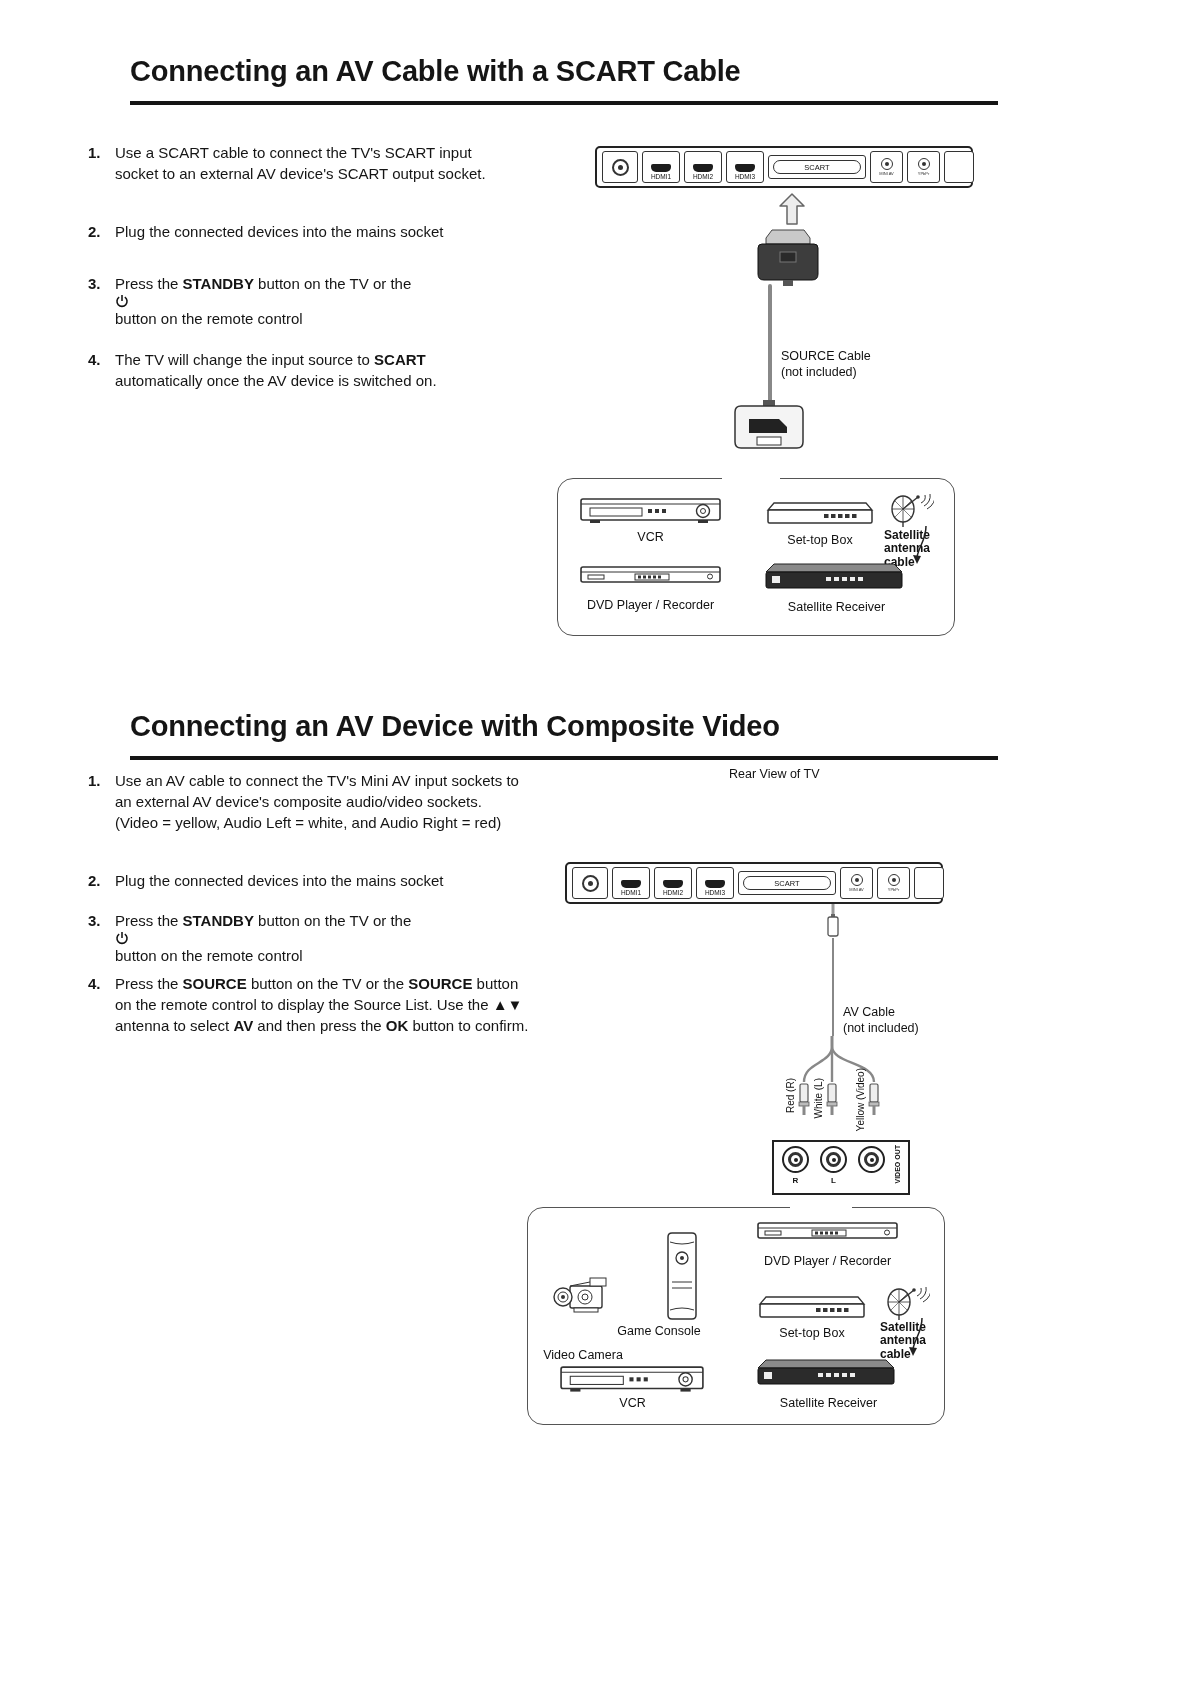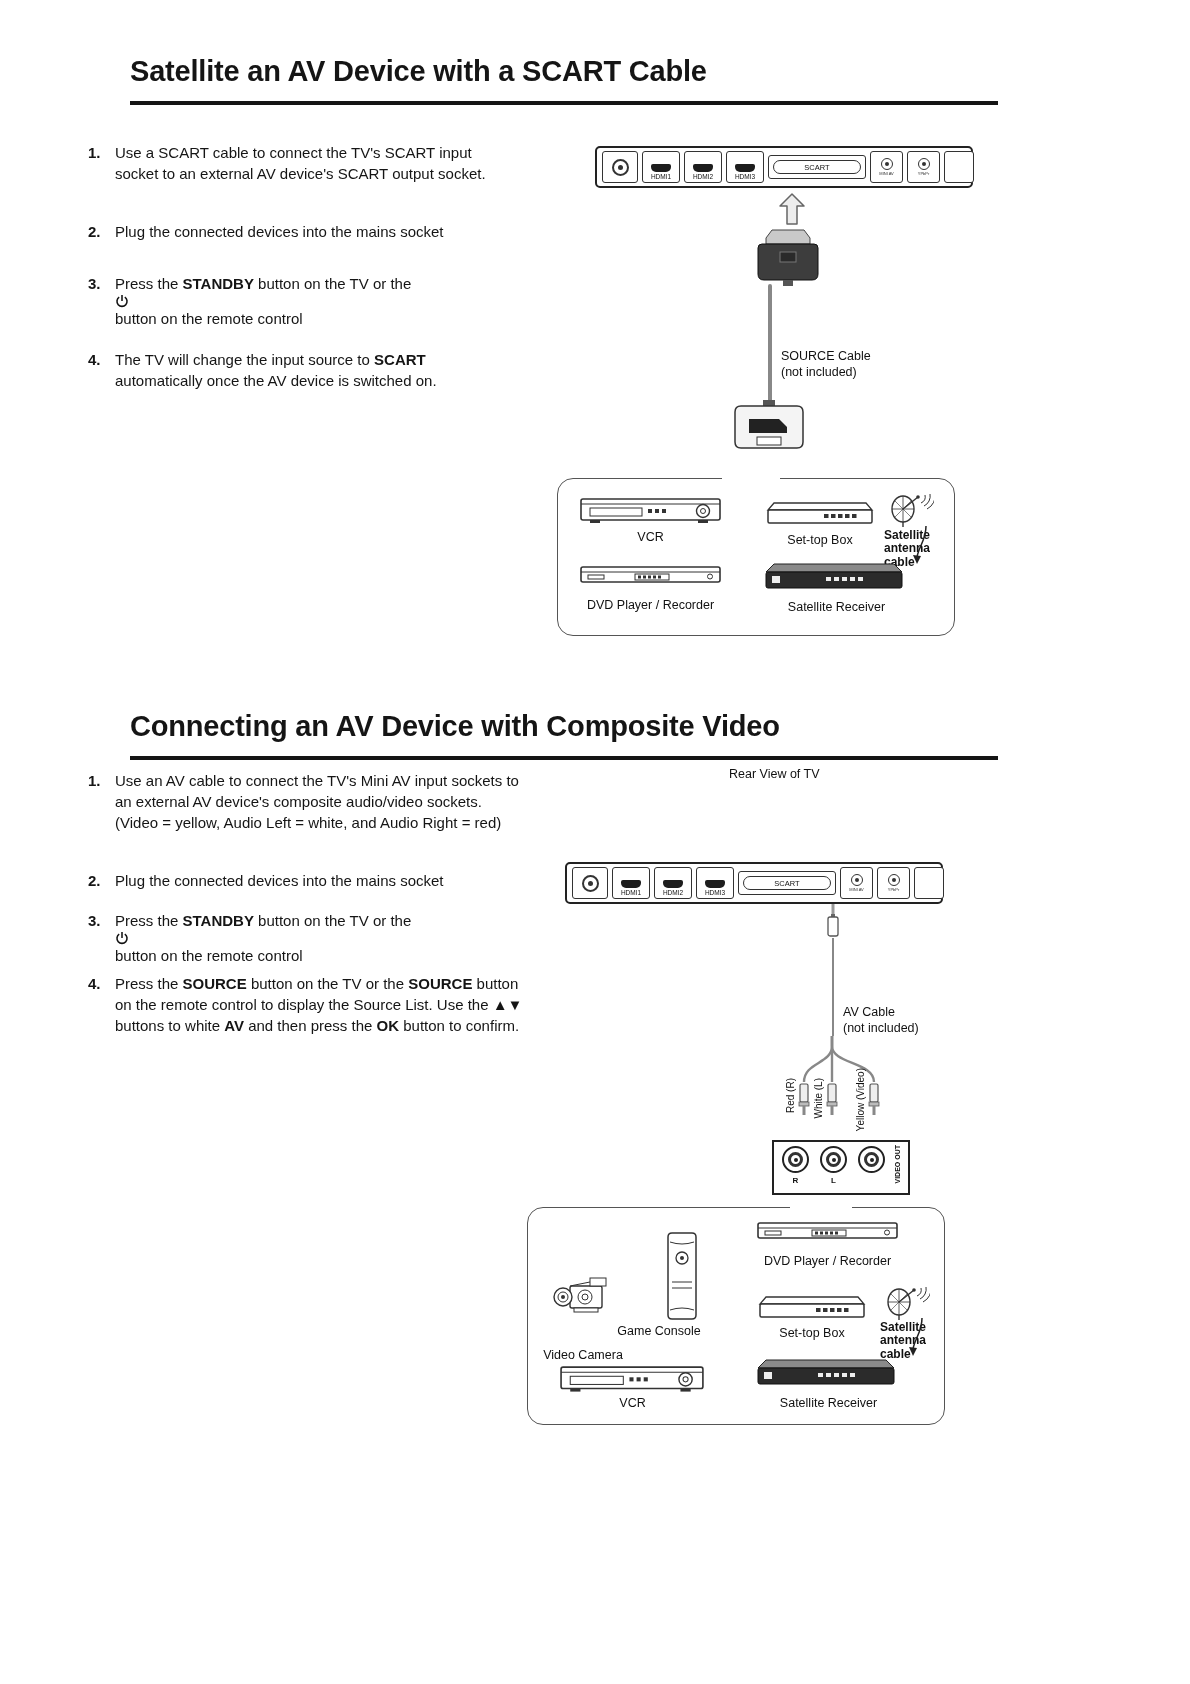--- a/index.html
+++ b/index.html
@@ -49,21 +49,21 @@
   .rca-mid{width:15px;height:15px;border:3px solid #333;border-radius:50%;display:flex;align-items:center;justify-content:center}
   .rca-dot{width:4px;height:4px;background:#222;border-radius:50%}
   .jack-letter{position:absolute;font-size:8px;font-weight:700;width:27px;text-align:center}
   svg{display:block}
 </style>
 </head>
 <body>
 
 <div class="page">
 
-  <h1 class="title" style="top:55px">Satellite an AV Device with a SCART Cable</h1>
+  <h1 class="title" style="top:55px">Connecting an AV Cable with a SCART Cable</h1>
 
   <div class="step" style="top:142px;width:420px">
     <span class="num">1.</span>
     <span class="txt"><span>Use a SCART cable to connect the TV's SCART input socket to an external AV device's SCART output socket.</span></span>
   </div>
   <div class="step" style="top:221px;width:420px">
     <span class="num">2.</span>
     <span class="txt"><span>Plug the connected devices into the mains socket</span></span>
   </div>
   <div class="step" style="top:273px;width:420px">
@@ -248,21 +248,21 @@
   </div>
   <div class="step" style="top:910px;width:440px">
     <span class="num">3.</span>
     <span class="txt"><span>Press the </span><b>STANDBY</b><span> button on the TV or the </span><span class="picon"><svg viewBox="0 0 20 20">
             <line x1="10" y1="1.5" x2="10" y2="10" stroke="#111" stroke-width="2.2"></line>
             <path d="M6 4.5 a7.2 7.2 0 1 0 8 0" fill="none" stroke="#111" stroke-width="2.2"></path>
           </svg></span><span> button on the remote control</span></span>
   </div>
   <div class="step" style="top:973px;width:448px">
     <span class="num">4.</span>
-    <span class="txt"><span>Press the </span><b>SOURCE</b><span> button on the TV or the </span><b>SOURCE</b><span> button on the remote control to display the Source List. Use the </span><b>▲▼</b><span> buttons to white </span><b>AV</b><span> and then press the </span><b>OK</b><span> button to confirm.</span></span>
+    <span class="txt"><span>Press the </span><b>SOURCE</b><span> button on the TV or the </span><b>SOURCE</b><span> button on the remote control to display the Source List. Use the </span><b>▲▼</b><span> antenna to select </span><b>AV</b><span> and then press the </span><b>OK</b><span> button to confirm.</span></span>
   </div>
 
   <div class="tv-panel" style="left:565px;top:862px">
     <div class="port ant">
         <div class="ant-ring">
           <div class="ant-dot"></div>
         </div>
       </div>
     <div class="port hdmi">
         <div class="hdmi-slot"></div>

